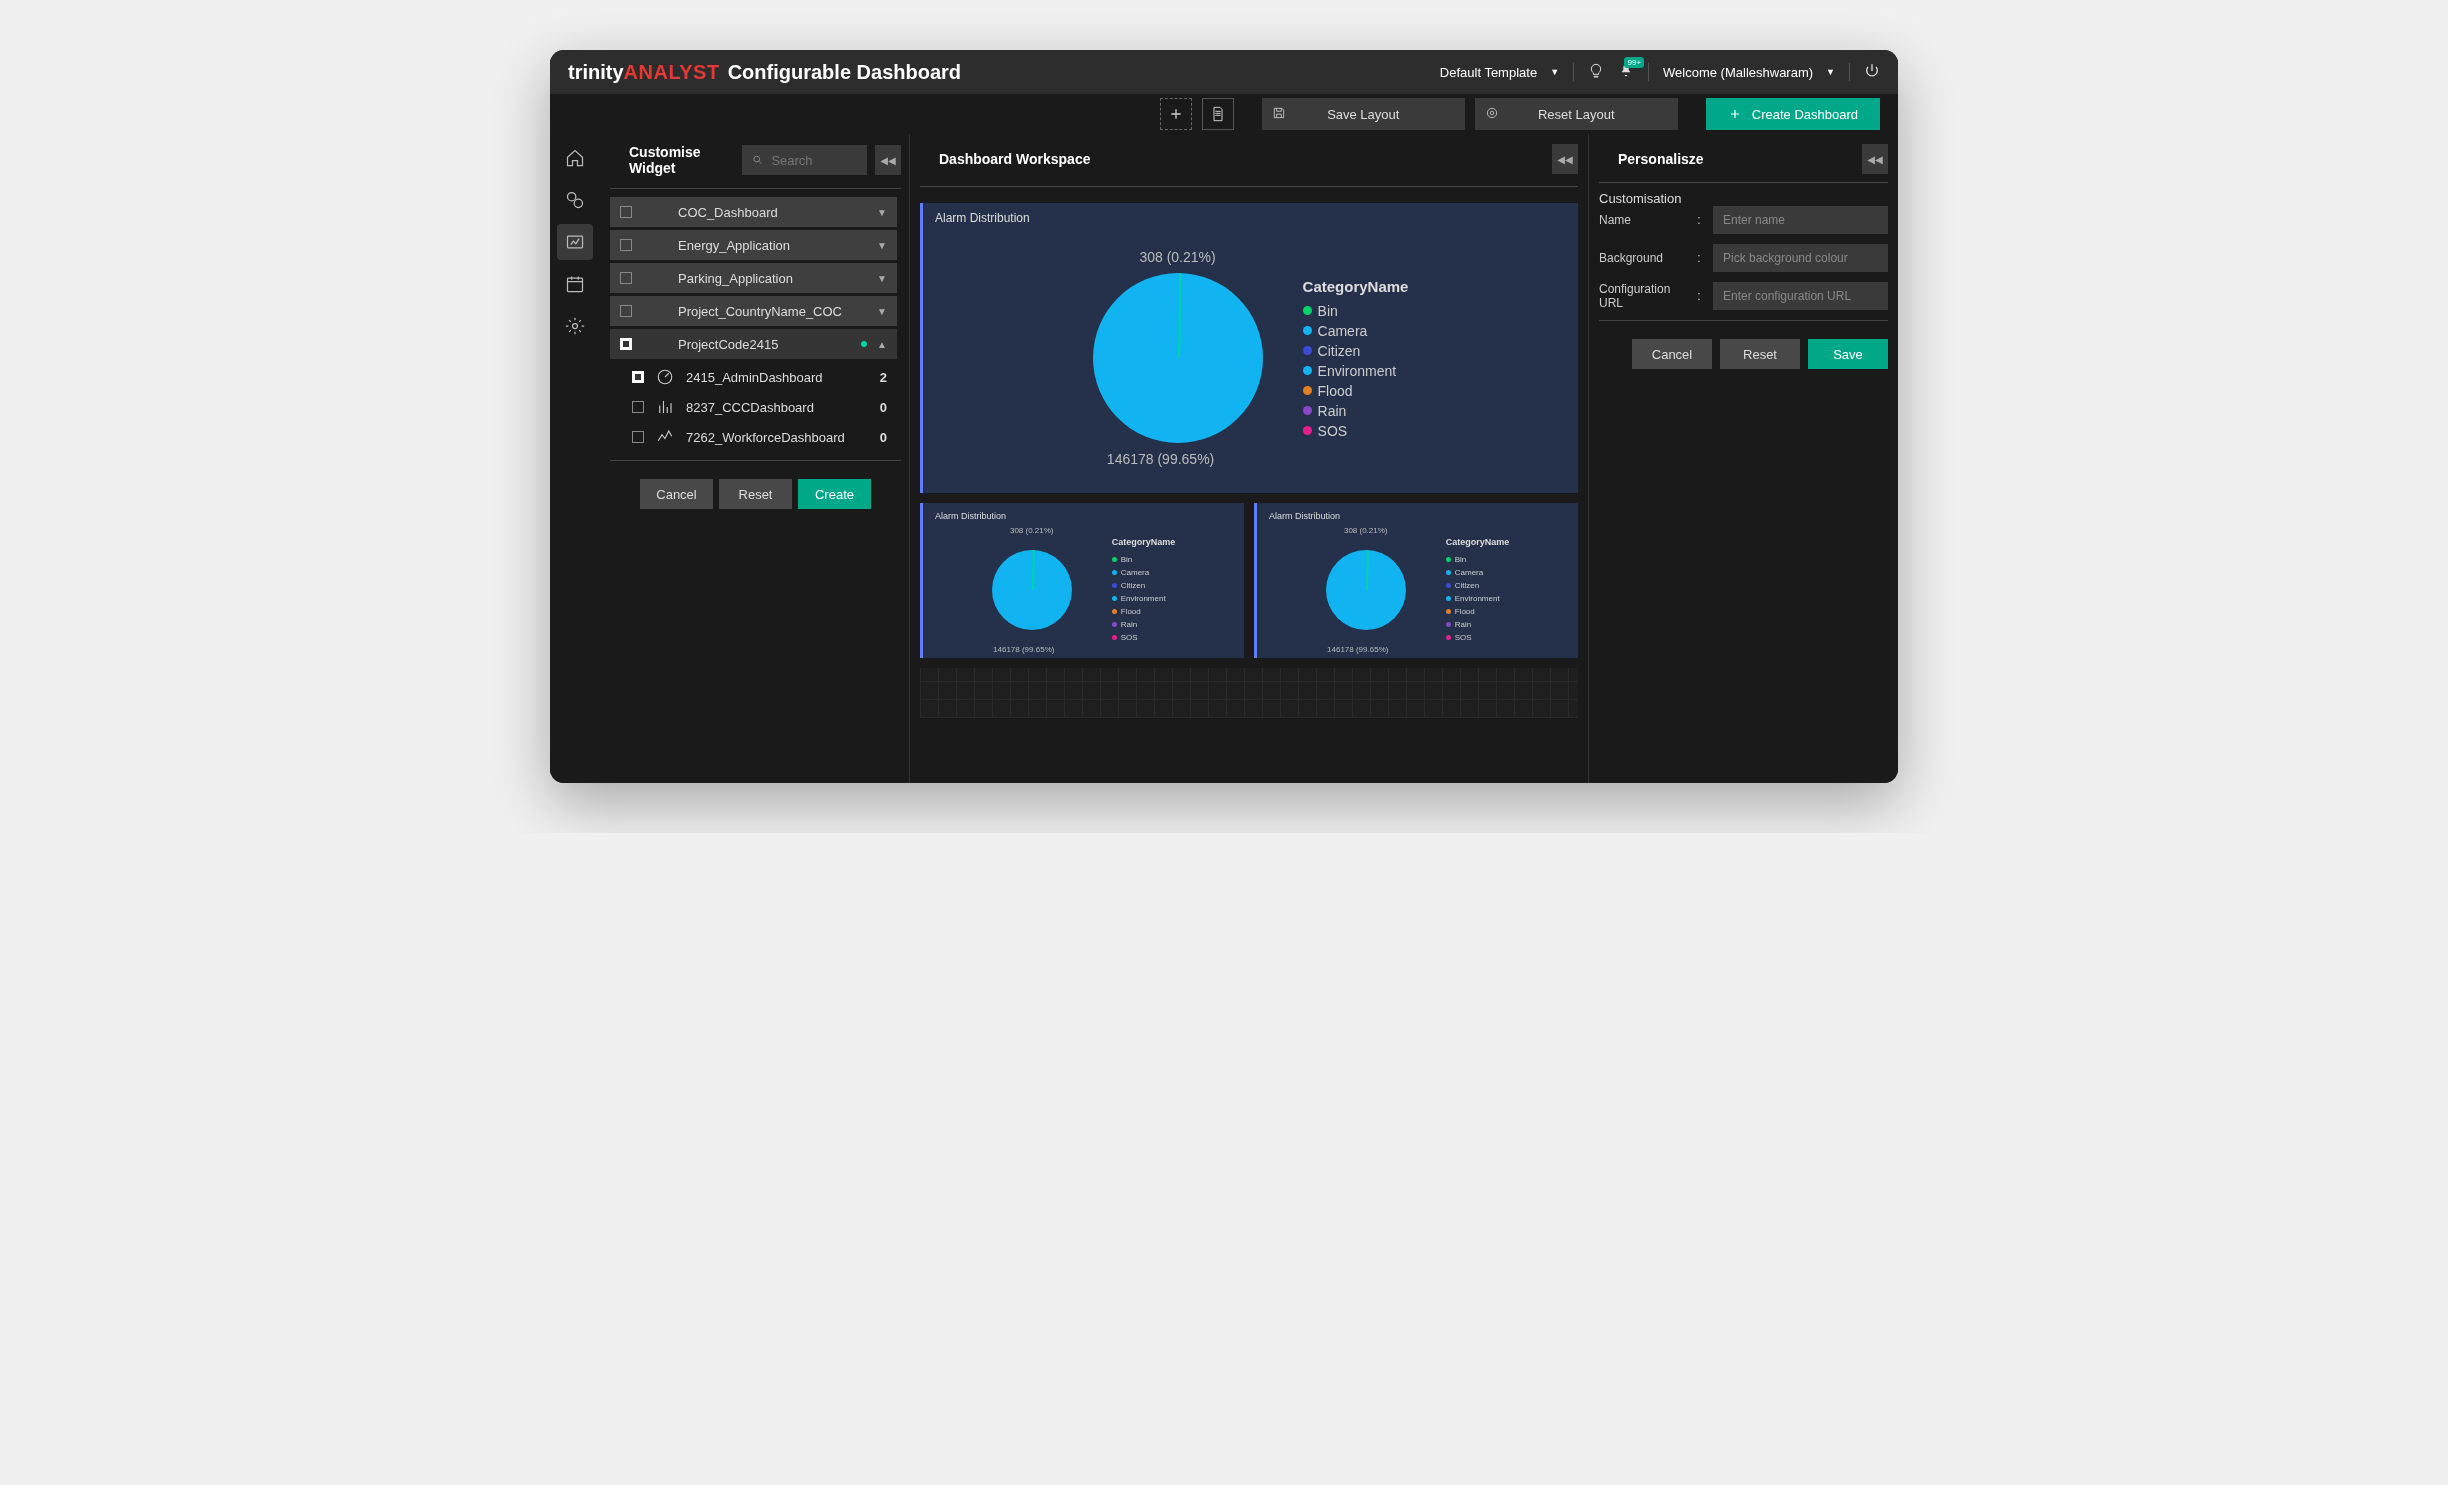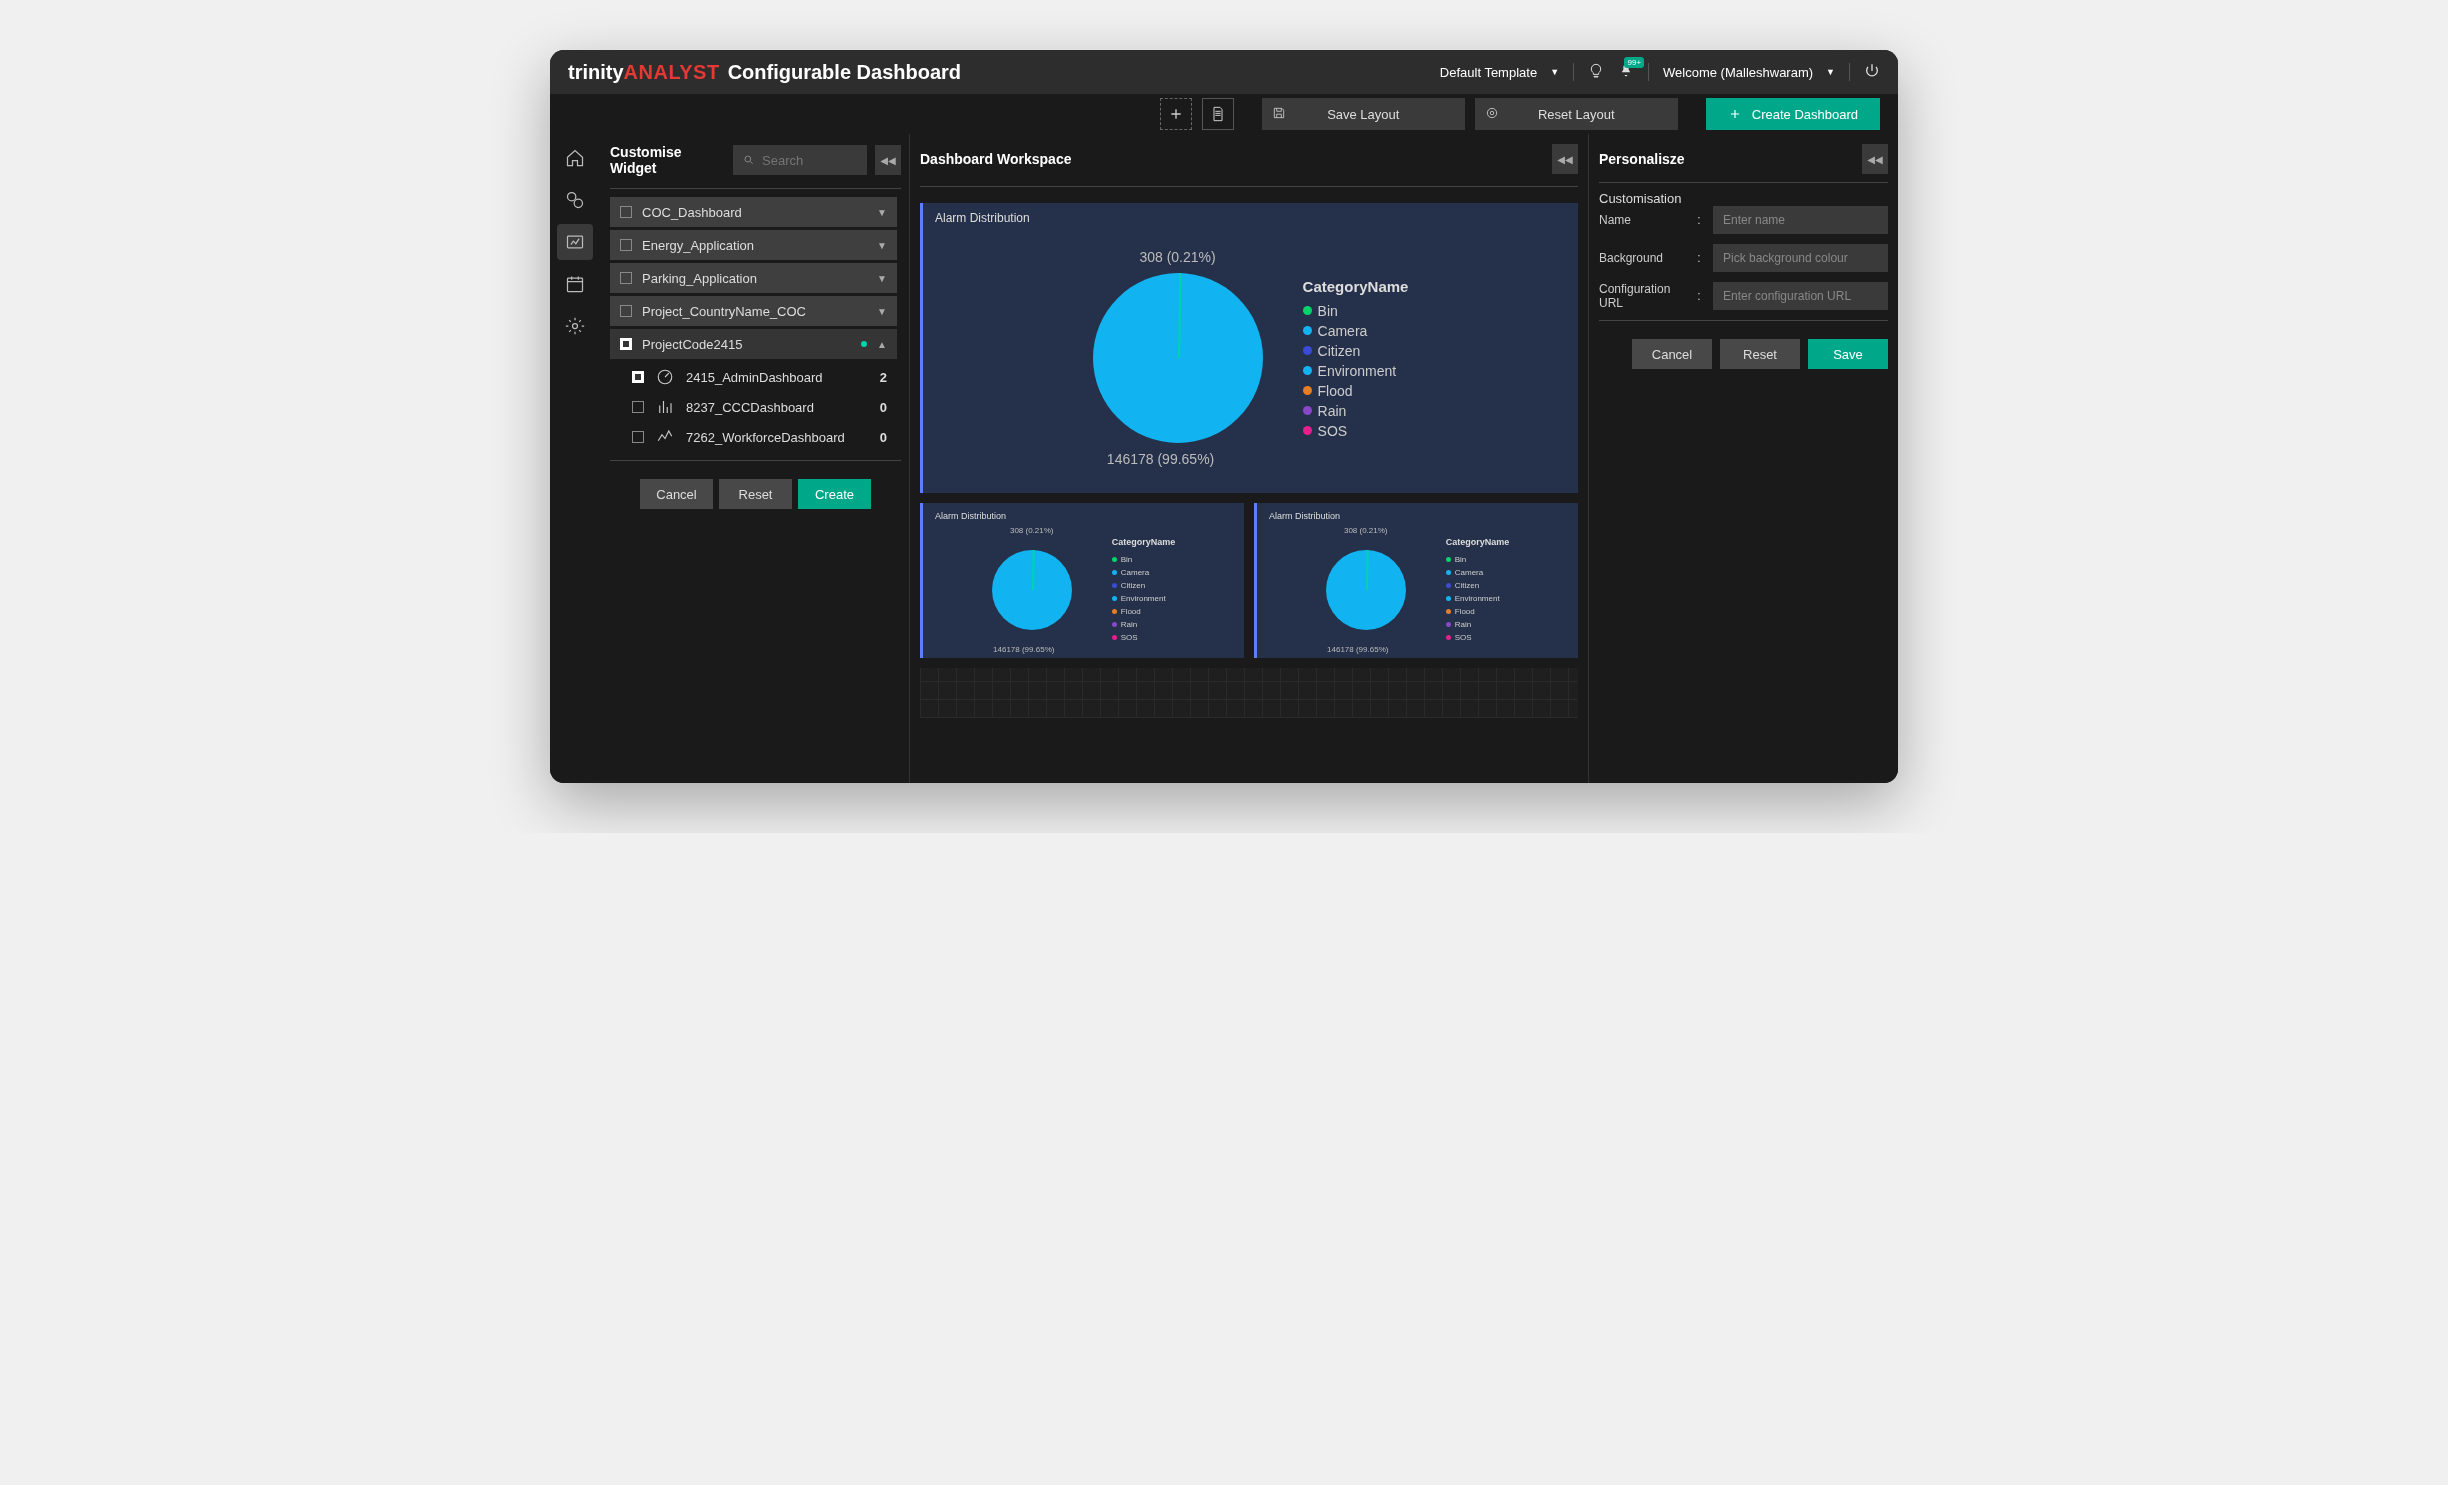--- a/index.html
+++ b/index.html
@@ -35,33 +35,33 @@
 
 .body { flex:1; display:flex; overflow:hidden; }
 .sidebar { width:50px; background:#1a1a1a; display:flex; flex-direction:column; align-items:center; padding-top:6px; gap:6px; }
 .sidebar .nav { width:36px; height:36px; display:flex; align-items:center; justify-content:center; cursor:pointer; border-radius:4px; }
 .sidebar .nav.active { background:#3a3a3a; }
 .sidebar .nav svg { width:20px; height:20px; fill:none; stroke:#bbb; stroke-width:1.5; }
 
 
 .left-panel { width:310px; background:#1a1a1a; padding:10px 8px 10px 10px; display:flex; flex-direction:column; border-right:1px solid #333; }
 .panel-header { display:flex; align-items:center; gap:8px; margin-bottom:8px; }
-.panel-title { color:#fff; font-size:14px; font-weight:600; flex:1; }
+.panel-title { color:#fff; font-size:14px; font-weight:600; flex:1;margin-left:19px; }
 .search-box { background:#3a3a3a; height:30px; display:flex; align-items:center; padding:0 10px; flex:1; gap:8px; }
 .search-box svg { width:14px; height:14px; fill:#888; }
 .search-box input { background:transparent; border:none; color:#ccc; font-size:13px; outline:none; width:100%; }
 .collapse-btn { width:26px; height:30px; background:#3a3a3a; display:flex; align-items:center; justify-content:center; color:#aaa; font-size:10px; cursor:pointer; }
 .divider { height:1px; background:#444; margin:4px 0 8px 0; }
 .tree { display:flex; flex-direction:column; gap:3px; overflow-y:auto; padding-right:4px; }
 .tree-item { background:#3f3f3f; height:30px; display:flex; align-items:center; padding:0 10px; color:#ddd; font-size:13px; gap:10px; cursor:pointer; }
 .tree-item.expanded { background:#353535; }
 .tree-item .cb { width:12px; height:12px; border:1px solid #888; flex-shrink:0; }
 .tree-item .cb.checked { background:#fff; border-color:#fff; position:relative; }
 .tree-item .cb.checked::after { content:''; position:absolute; inset:2px; background:#333; }
-.tree-item .label { flex:1; }
+.tree-item .label { flex:1;margin-left:36px; }
 .tree-item .dot { width:6px; height:6px; background:#00d4aa; border-radius:50%; }
 .tree-item .caret { font-size:10px; color:#aaa; }
 .tree-sub { padding-left:12px; display:flex; flex-direction:column; }
 .sub-item { height:30px; display:flex; align-items:center; padding:0 10px; color:#ddd; font-size:13px; gap:10px; }
 .sub-item .cb { width:12px; height:12px; border:1px solid #888; flex-shrink:0; }
 .sub-item .cb.checked { background:#fff; border-color:#fff; position:relative; }
 .sub-item .cb.checked::after { content:''; position:absolute; inset:2px; background:#333; }
 .sub-item .ico { width:22px; height:22px; display:flex; align-items:center; justify-content:center; }
 .sub-item .ico svg { width:18px; height:18px; fill:none; stroke:#ccc; stroke-width:1.5; }
 .sub-item .label { flex:1; }

